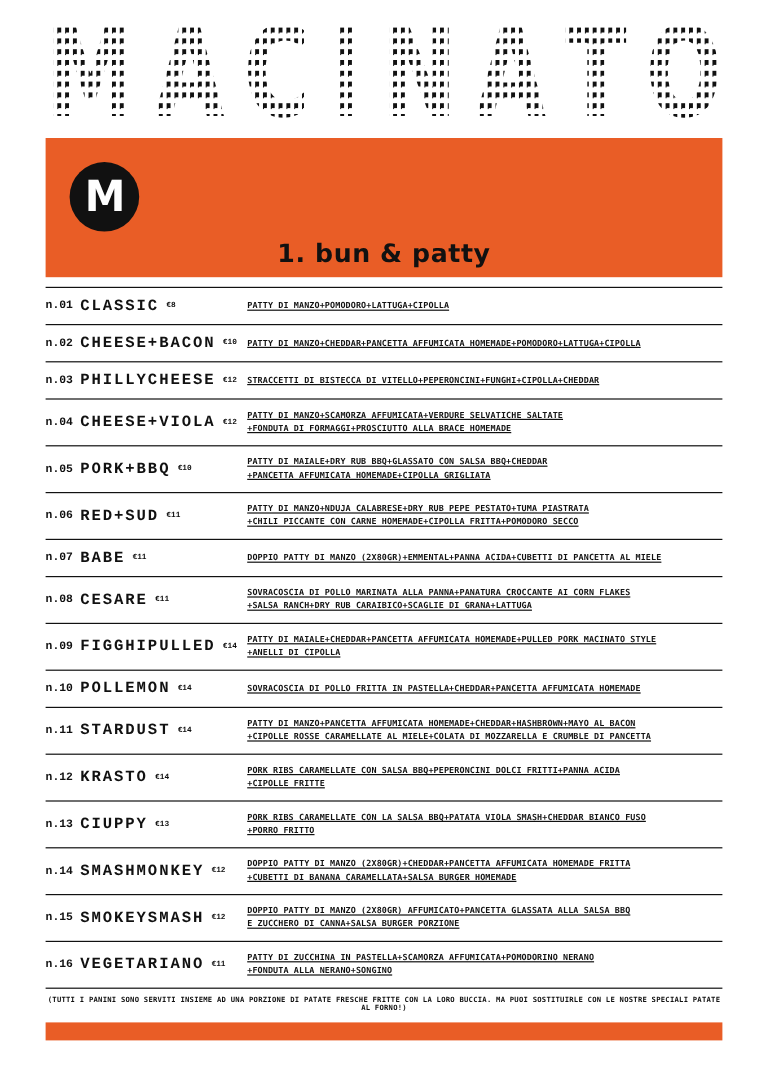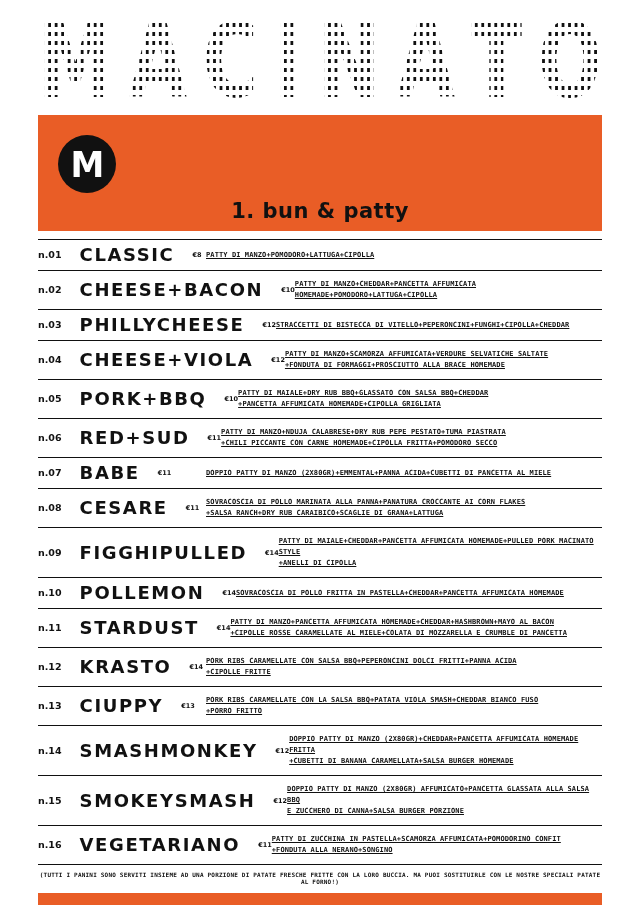--- a/index.html
+++ b/index.html
@@ -56,26 +56,27 @@
 
   
   .table{border-top:1.5px solid var(--ink);margin-top:8px;}
   .row{
     display:flex;align-items:center;
     border-bottom:1.5px solid var(--ink);
     padding:8px 0;
   }
   .cell-left{
     flex:0 0 168px;
-    display:flex;align-items:center;gap:18px;
+    display:flex;align-items:center;gap:6px;
     white-space:nowrap;
     line-height:14px;
+    font-family:Liberation Mono, monospace;
   }
   .num{font-size:9.5px;font-weight:bold;}
-  .nm{font-size:18px;font-weight:bold;letter-spacing:1.6px;}
+  .nm{font-size:13px;font-weight:bold;letter-spacing:1.6px;}
   .pr{font-size:6.5px;font-weight:bold;}
   .cell-right{flex:1 1 auto;padding-right:4px;text-decoration:underline;}
   .dline{
     font-family:"DejaVu Sans Mono", monospace;
     font-weight:bold;
     font-size:7px;line-height:11px;
     letter-spacing:0.1px;
   }
 
   
@@ -295,21 +296,21 @@
     </div>
   </div>
 
   <div class="row">
     <div class="cell-left">
       <span class="num">n.16</span>
       <span class="nm">VEGETARIANO</span>
       <span class="pr">€11</span>
     </div>
     <div class="cell-right">
-      <div class="dline">PATTY DI ZUCCHINA IN PASTELLA+SCAMORZA AFFUMICATA+POMODORINO CONFIT</div>
+      <div class="dline">PATTY DI ZUCCHINA IN PASTELLA+SCAMORZA AFFUMICATA+POMODORINO NERANO</div>
       <div class="dline">+FONDUTA ALLA NERANO+SONGINO</div>
     </div>
   </div>
 </div>
 
   <div class="footer-note">(TUTTI I PANINI SONO SERVITI INSIEME AD UNA PORZIONE DI PATATE FRESCHE FRITTE CON LA LORO BUCCIA. MA PUOI SOSTITUIRLE CON LE NOSTRE SPECIALI PATATE AL FORNO!)</div>
 
   <div class="bottom-bar"></div>
 
 </div>

